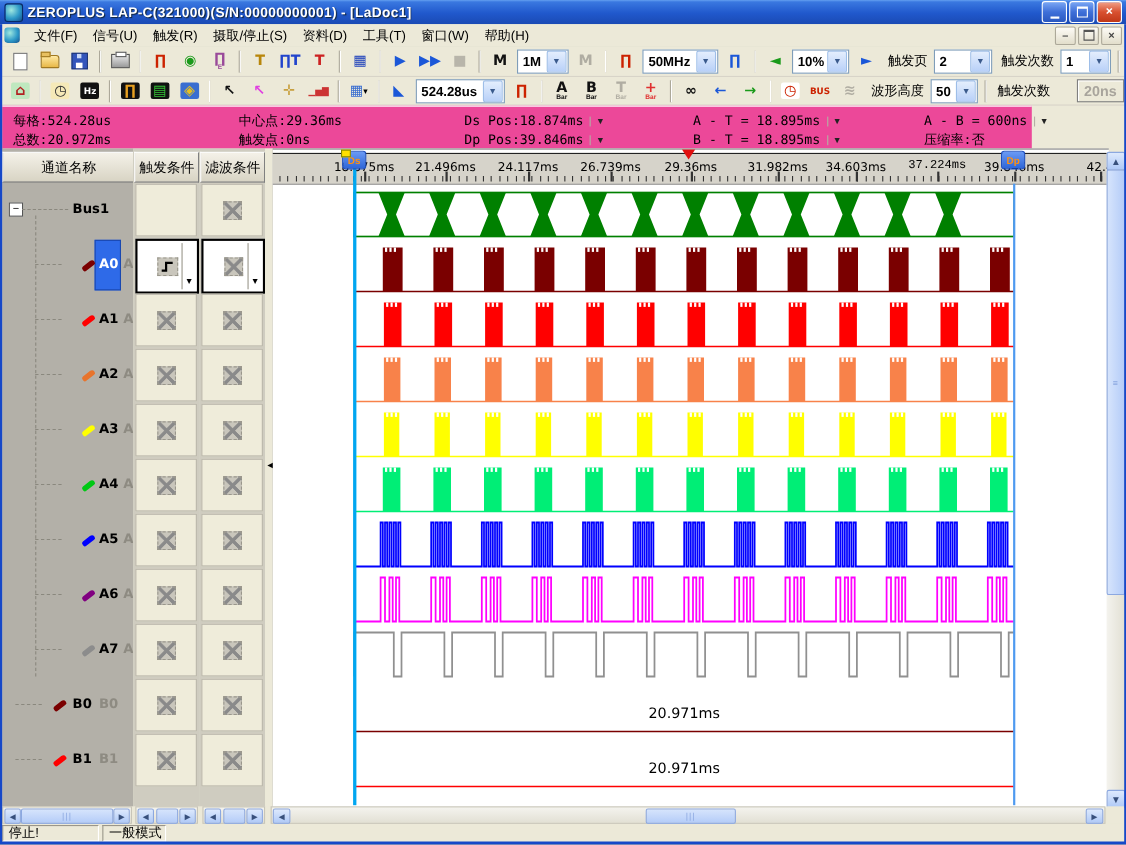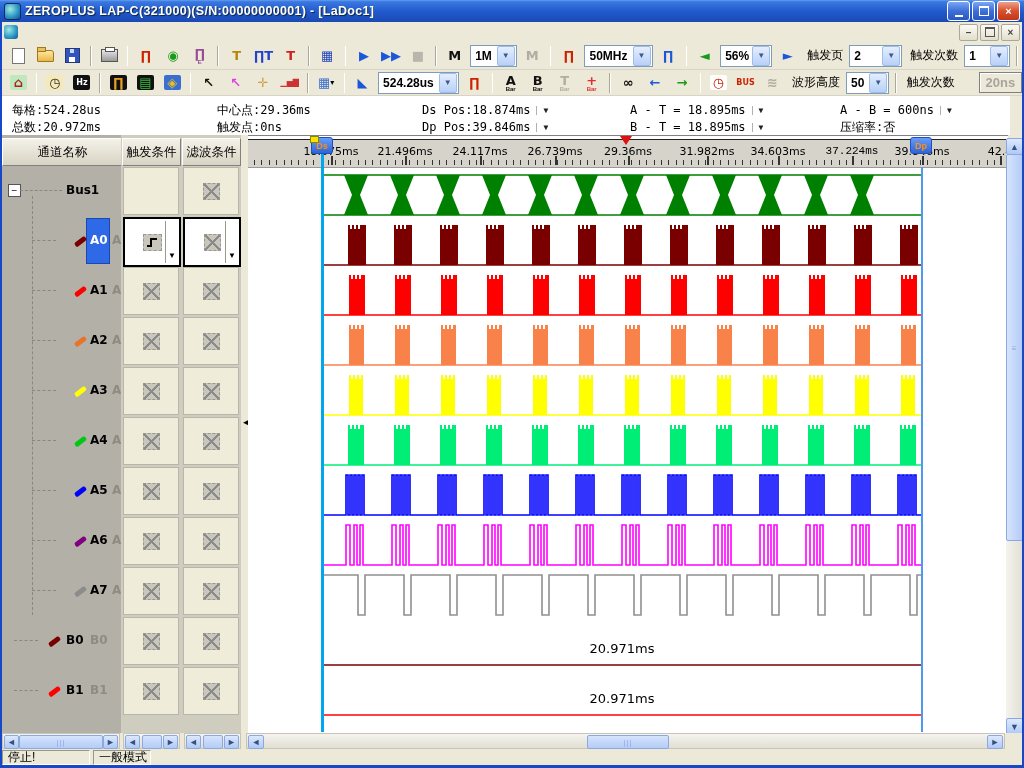--- a/index.html
+++ b/index.html
@@ -56,21 +56,21 @@
   .icon-page{width:11px;height:14px;background:#fff;border:1px solid #777;}
   .icon-folder{width:15px;height:10px;background:linear-gradient(180deg,#FFE8A0,#E8B848);border:1px solid #A07820;border-radius:1px 3px 1px 1px;position:relative;}
   .icon-folder:before{content:"";position:absolute;left:-1px;top:-4px;width:7px;height:3px;background:#E8C060;border:1px solid #A07820;}
   .icon-floppy{width:13px;height:13px;background:#3355BB;border:1px solid #203878;position:relative;}
   .icon-floppy:before{content:"";position:absolute;left:3px;bottom:0;width:6px;height:5px;background:#fff;}
   .icon-floppy:after{content:"";position:absolute;left:4px;top:0;width:4px;height:4px;background:#C8D8F8;}
   .icon-printer{width:15px;height:11px;background:linear-gradient(180deg,#E8E8E8,#9A9A9A);border:1px solid #555;position:relative;}
   .icon-printer:before{content:"";position:absolute;left:3px;top:-3px;width:8px;height:3px;background:#fff;border:1px solid #555;}
 
   
-  #infobar{left:2px;top:96px;width:1008px;height:39px;background:#ffffff;
+  #infobar{left:2px;top:96px;width:936px;height:39px;background:#ec4899;
     border-top:1px solid #fff;border-bottom:1px solid #ACA899;font-family:"DejaVu Sans Mono",monospace;font-size:12px;}
   .info-item{position:absolute;display:flex;align-items:center;white-space:nowrap;height:16px;}
   .info-drop{margin-left:6px;padding-left:6px;border-left:1px solid #B4B0A4;font-size:8px;color:#222;}
 
   
   #workspace{left:2px;top:135px;width:1020px;height:598px;background:#ECE9D8;}
   .phead{position:absolute;top:3px;height:26px;border:1px solid #fff;border-right-color:#808080;border-bottom-color:#808080;
     background:linear-gradient(180deg,#F4F1E8,#D8D4C4);display:flex;align-items:center;justify-content:center;font-size:12.5px;}
   #names-panel{position:absolute;left:0;top:0;width:119px;height:598px;background:#B3B0A8;overflow:hidden;}
   #names-rows{position:absolute;left:0;top:30px;width:119px;height:568px;}
@@ -145,20 +145,30 @@
         </span>
       <span class="cap-btn">
           <span class="glyph-restore"></span>
         </span>
       <span class="cap-btn close">×</span>
     </span>
   </div>
 
   <div id="menubar" class="abs">
     <span id="menu-icon"></span>
+    <span id="menu-items" style="display:flex;">
+        <span class="menu-item">文件(F)</span>
+        <span class="menu-item">信号(U)</span>
+        <span class="menu-item">触发(R)</span>
+        <span class="menu-item">摄取/停止(S)</span>
+        <span class="menu-item">资料(D)</span>
+        <span class="menu-item">工具(T)</span>
+        <span class="menu-item">窗口(W)</span>
+        <span class="menu-item">帮助(H)</span>
+      </span>
     <span id="menubar-caps">
       <span class="mdi-btn">–</span>
       <span class="mdi-btn">
           <span class="glyph-restore" style="border-color:#555;"></span>
         </span>
       <span class="mdi-btn">×</span>
     </span>
   </div>
 
   <div id="toolbar1" class="toolbar abs">
@@ -230,21 +240,21 @@
         <span class="cbtn">▼</span>
       </span>
       <span class="tbtn">
         <span class="g" style="color: rgb(27, 87, 216);">∏</span>
       </span>
       <span class="tsep"></span>
       <span class="tbtn">
         <span class="g" style="color: rgb(26, 154, 26);">◄</span>
       </span>
       <span class="combo" style="width: 50px;">
-        <span class="val">56%</span>
+        <span class="val">10%</span>
         <span class="cbtn">▼</span>
       </span>
       <span class="tbtn">
         <span class="g" style="color: rgb(27, 87, 216);">►</span>
       </span>
       <span class="tlabel">触发页</span>
       <span class="combo" style="width: 74px;">
         <span class="val">2</span>
         <span class="cbtn">▼</span>
       </span>

